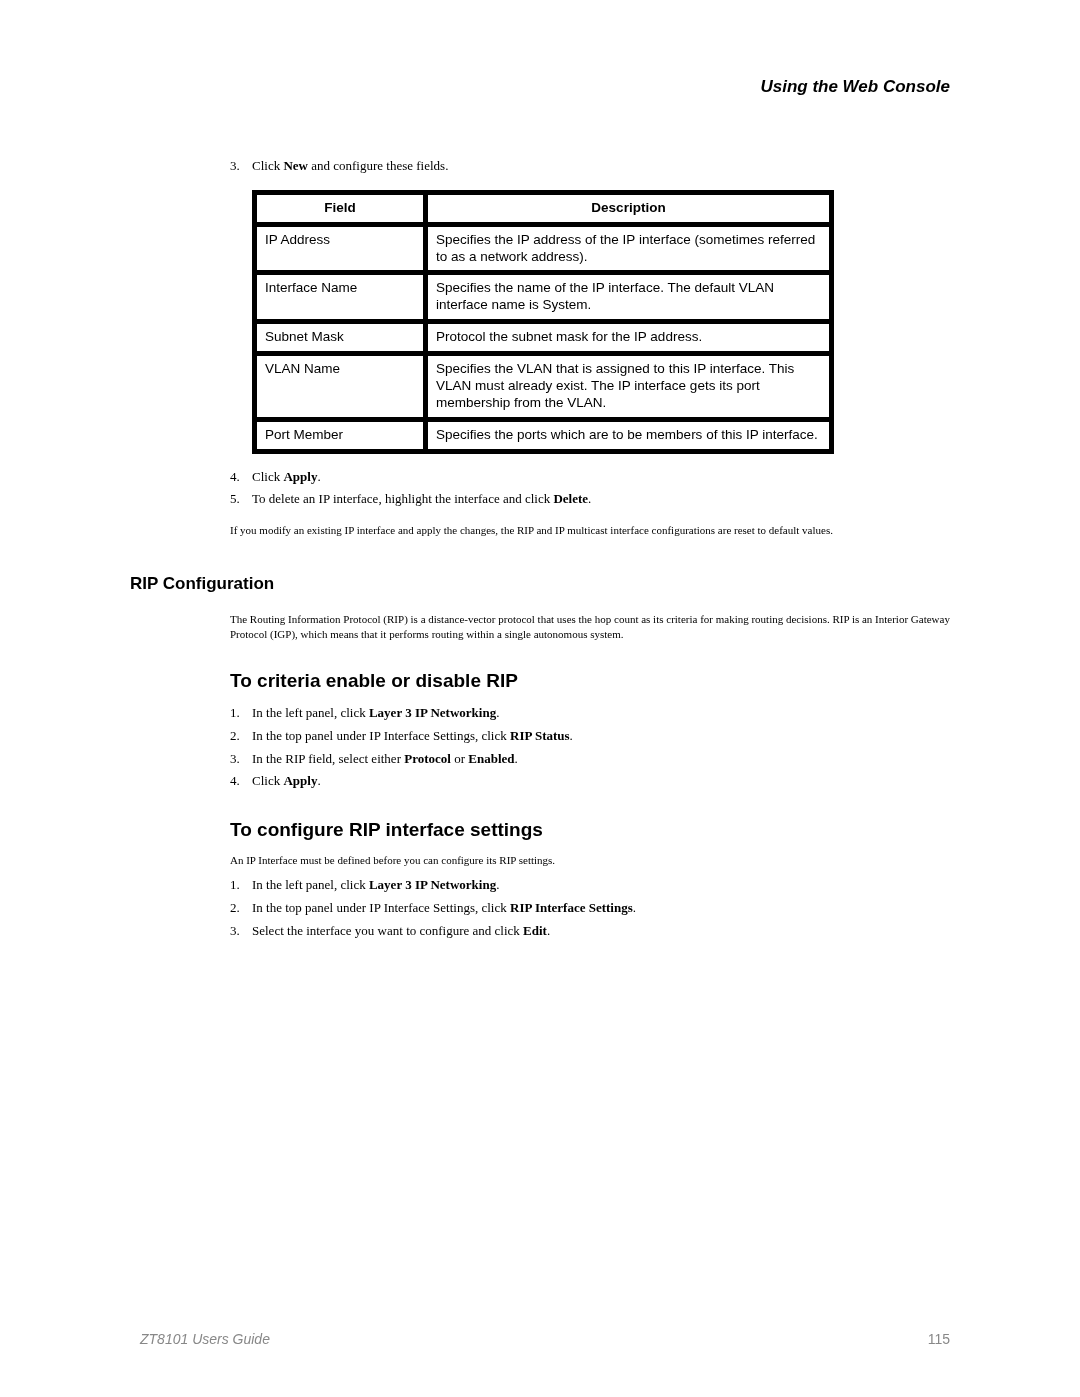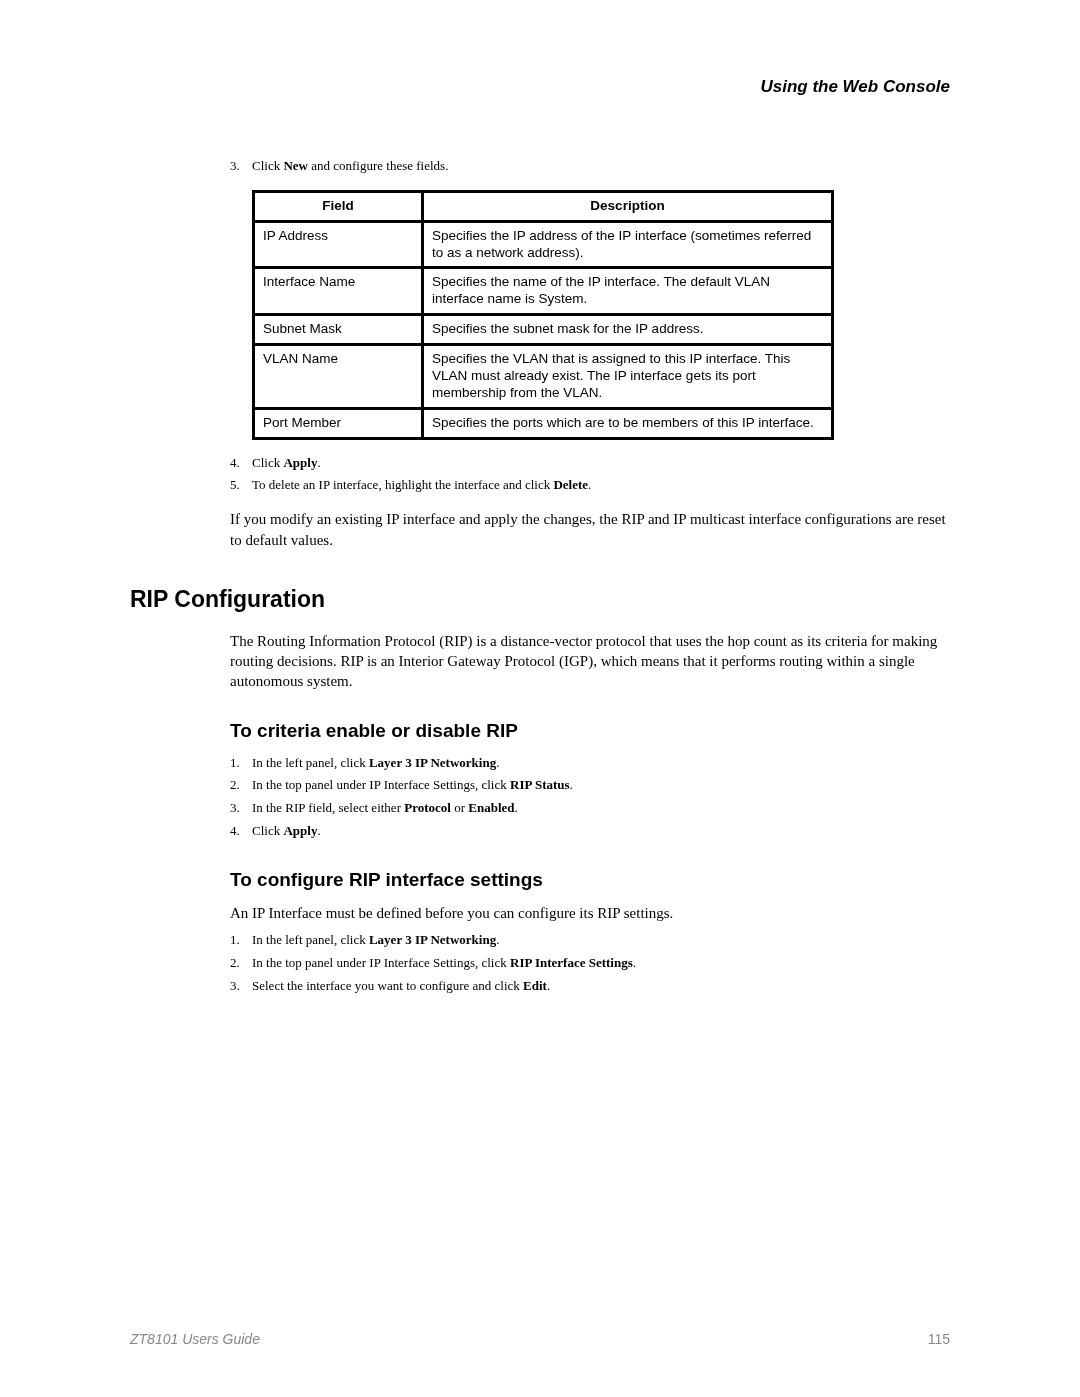--- a/index.html
+++ b/index.html
@@ -46,51 +46,51 @@
   }
   .bold { font-weight: bold; }
   table.fields {
     border-collapse: collapse;
     width: 582px;
     margin: 14px 0 14px 22px;
     font-family: Arial, Helvetica, sans-serif;
     font-size: 13.5px;
   }
   table.fields th, table.fields td {
-    border: 3px solid #000000;
+    border: 5px solid #000000;
     padding: 5px 8px;
     text-align: left;
     vertical-align: top;
     line-height: 1.25;
   }
   table.fields th {
     font-weight: bold;
     text-align: center;
   }
   table.fields .col-f { width: 150px; }
   .para {
-    font-size: 15px;
+    font-size: 11px;
     line-height: 1.35;
     margin: 12px 0;
   }
   h2.section {
     font-family: Arial, Helvetica, sans-serif;
     font-weight: bold;
-    font-size: 23px;
+    font-size: 17px;
     margin: 36px 0 18px -100px;
   }
   h3.subsection {
     font-family: Arial, Helvetica, sans-serif;
     font-weight: bold;
     font-size: 19px;
     margin: 28px 0 12px 0;
   }
   .footer {
     position: absolute;
-    left: 130px; right: 130px; bottom: 50px;
+    left: 140px; right: 130px; bottom: 50px;
     display: flex;
     justify-content: space-between;
     font-family: Arial, Helvetica, sans-serif;
     font-size: 14px;
     color: #888;
   }
   .footer .guide { font-style: italic; }
 </style>
 </head>
 <body>
@@ -117,21 +117,21 @@
         <tr>
             <td class="col-f">IP Address</td>
             <td>Specifies the IP address of the IP interface (sometimes referred to as a network address).</td>
           </tr>
         <tr>
             <td class="col-f">Interface Name</td>
             <td>Specifies the name of the IP interface. The default VLAN interface name is System.</td>
           </tr>
         <tr>
             <td class="col-f">Subnet Mask</td>
-            <td>Specifies the subnet mask for the IP address.</td>
+            <td>Protocol the subnet mask for the IP address.</td>
           </tr>
         <tr>
             <td class="col-f">VLAN Name</td>
             <td>Specifies the VLAN that is assigned to this IP interface. This VLAN must already exist. The IP interface gets its port membership from the VLAN.</td>
           </tr>
         <tr>
             <td class="col-f">Port Member</td>
             <td>Specifies the ports which are to be members of this IP interface.</td>
           </tr>
       </tbody>

